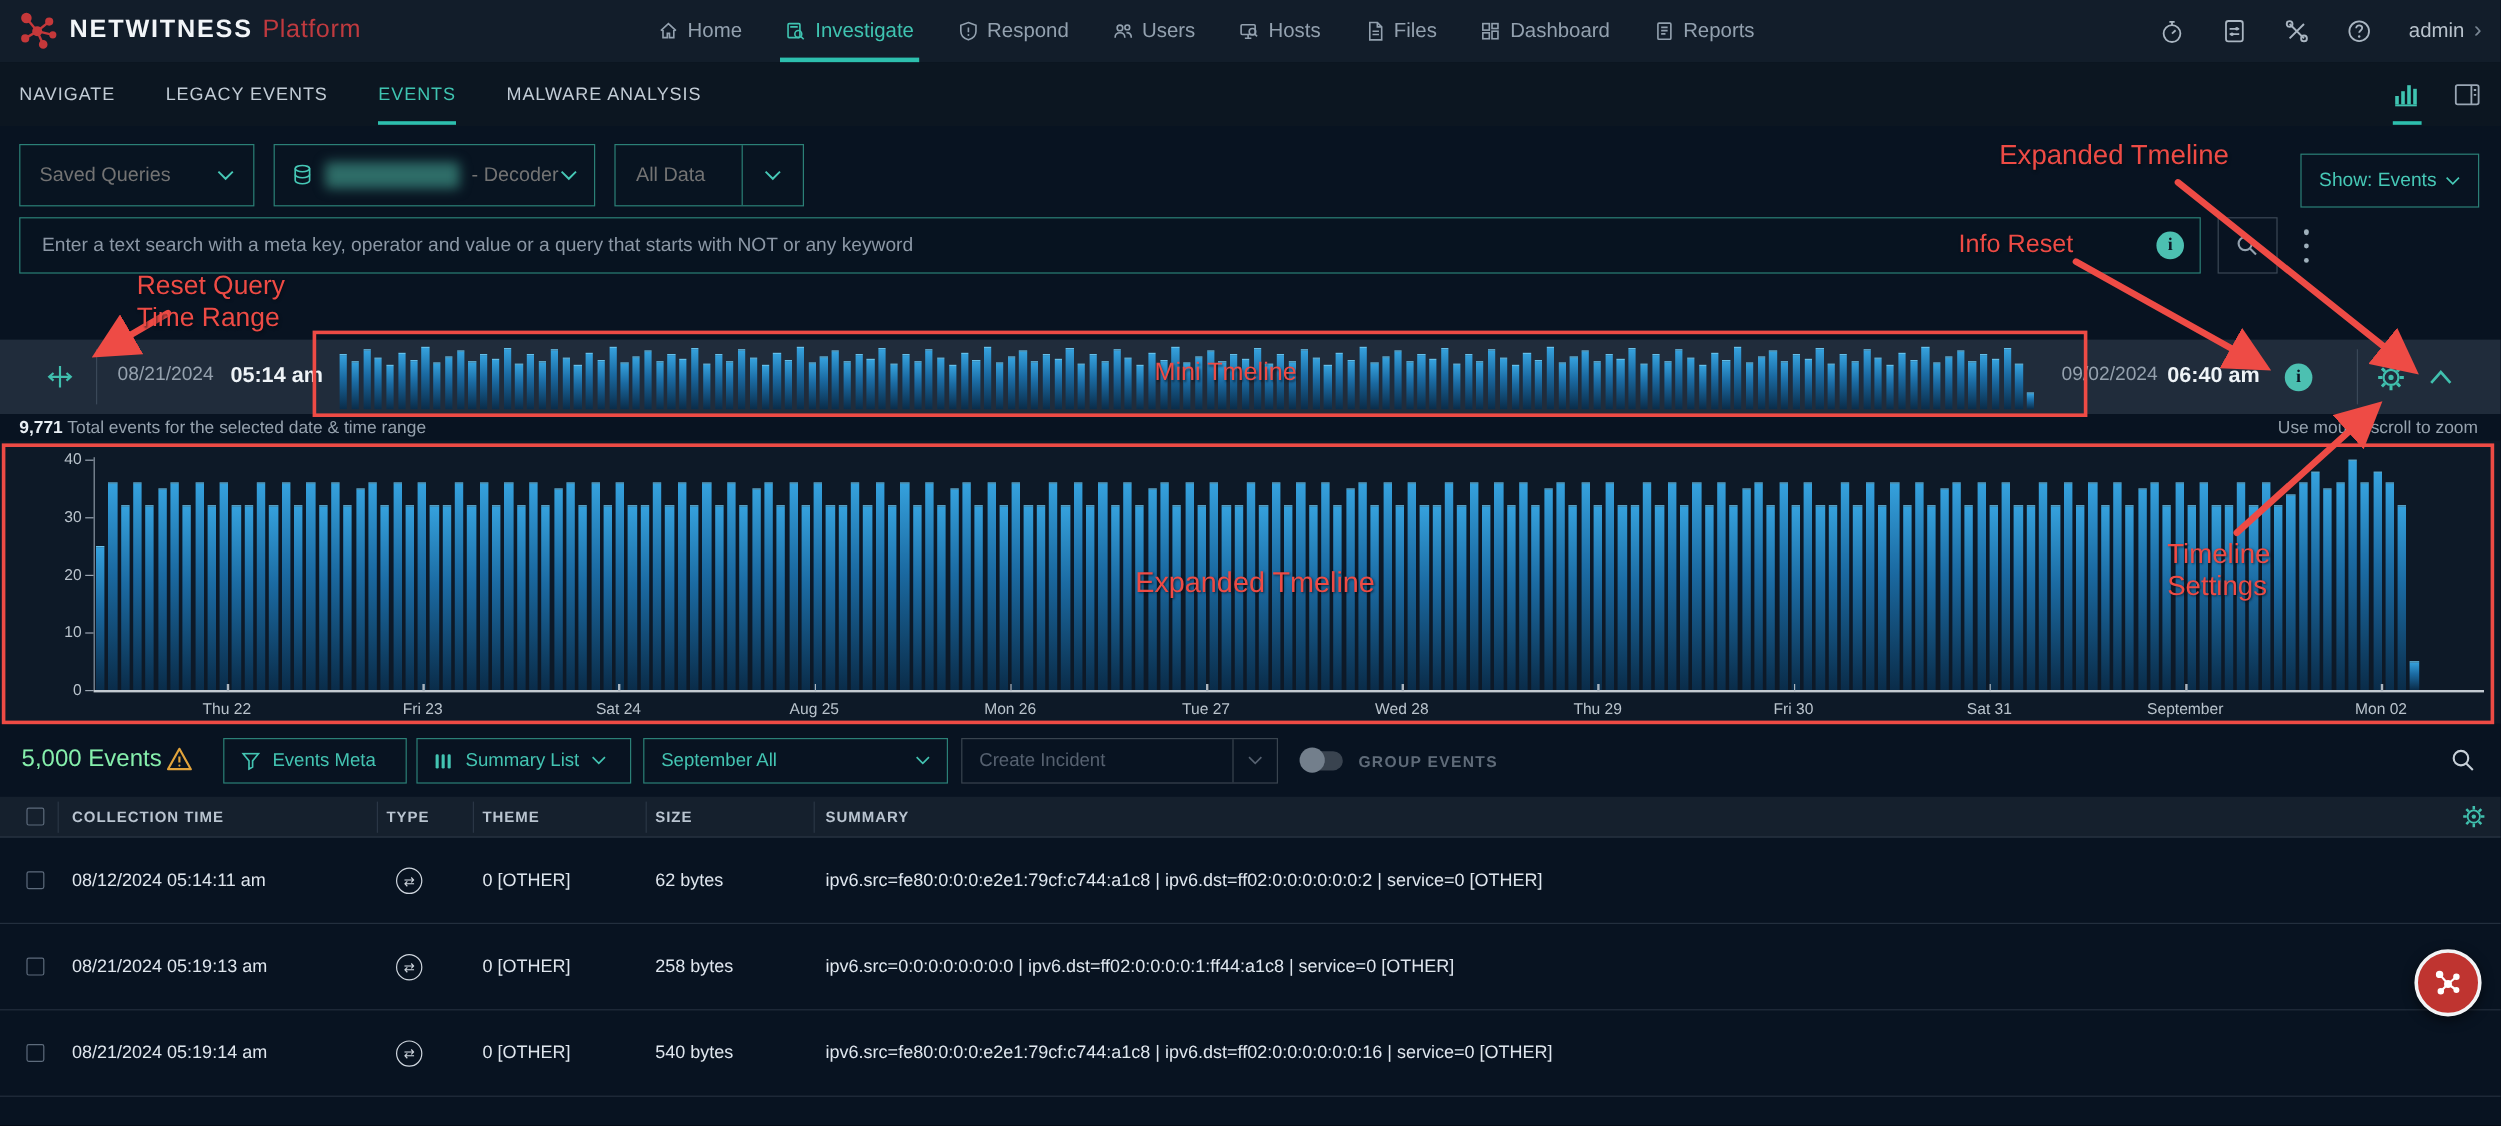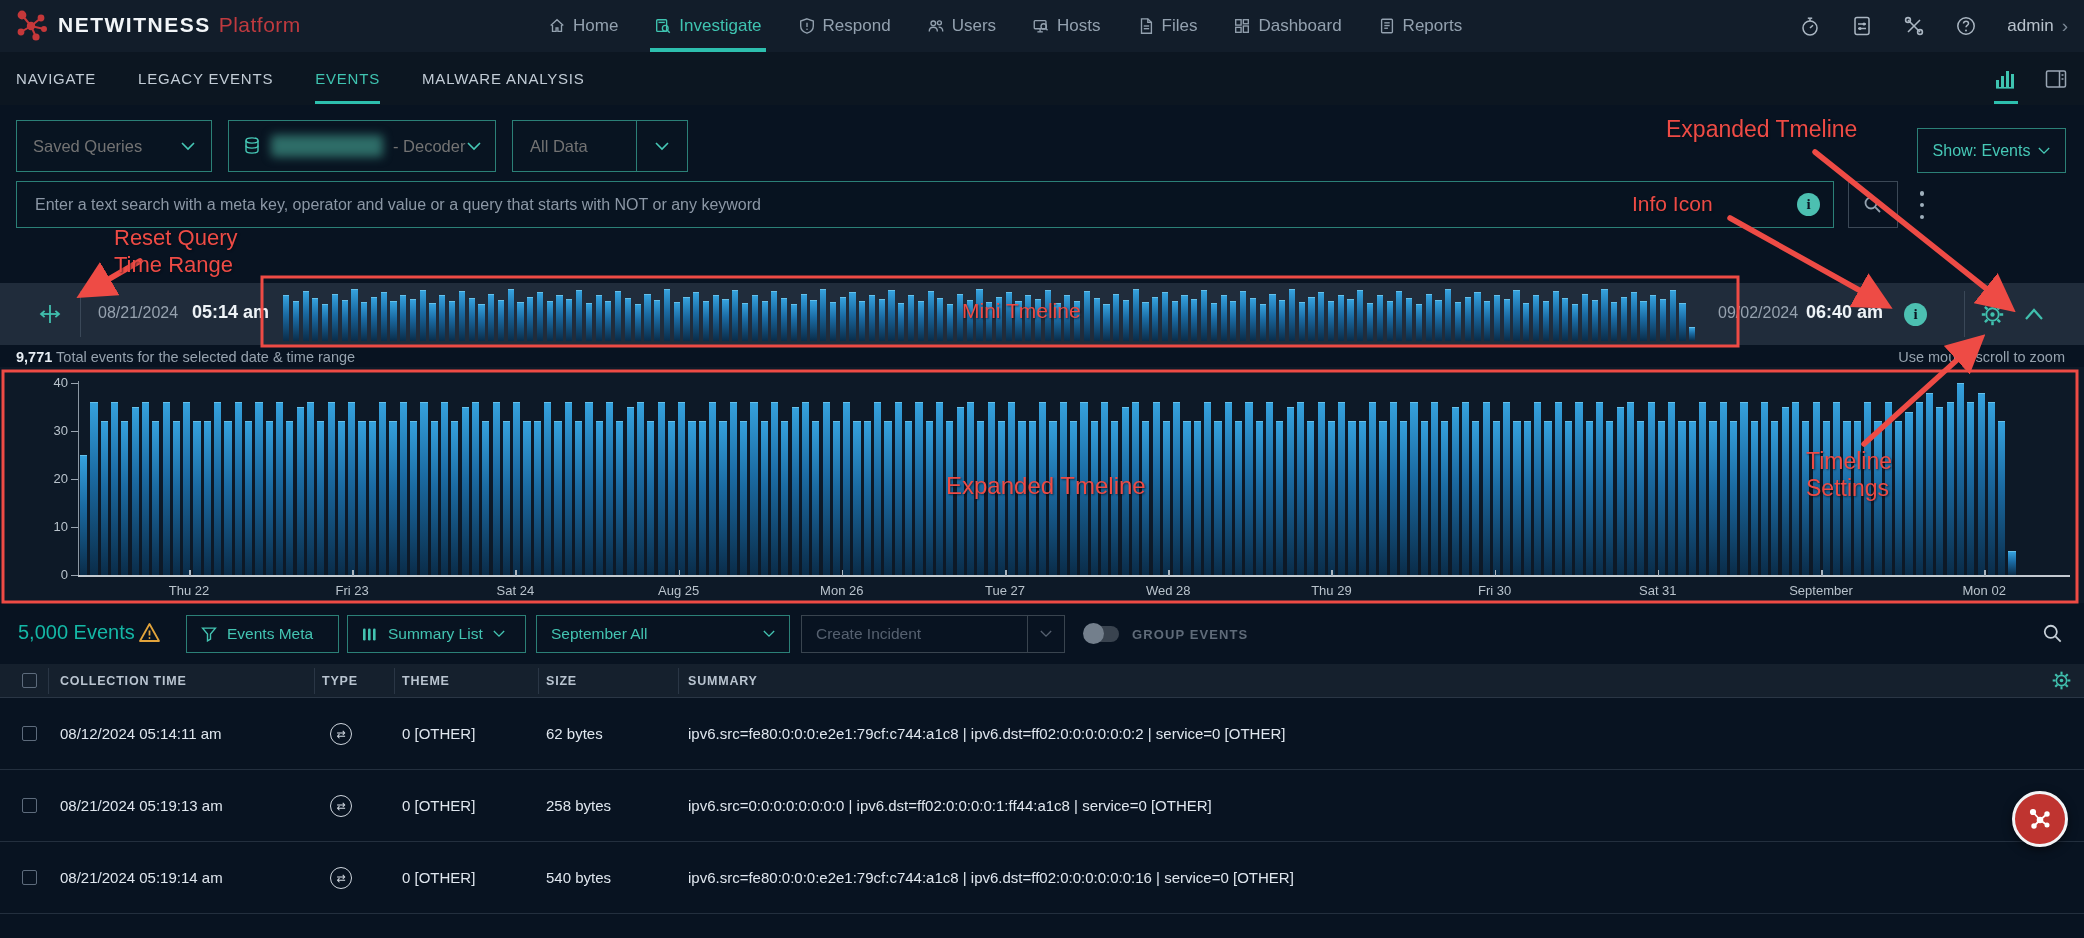--- a/index.html
+++ b/index.html
@@ -31,21 +31,21 @@
   .snav-item.active::after{content:"";position:absolute;left:0;right:0;bottom:1px;height:3px;background:#2dbfae;}
   #subnav-right{position:absolute;right:16px;top:0;height:53px;display:flex;gap:26px;align-items:center;}
   #subnav-right .sricon{position:relative;height:53px;display:flex;align-items:center;}
   #subnav-right .sricon.active::after{content:"";position:absolute;left:0;right:0;bottom:1px;height:3px;background:#2dbfae;}
 
   
   .qbox{position:absolute;top:120px;height:52px;border:1px solid #2b8077;display:flex;align-items:center;
         color:#737373;font-size:16.5px;box-sizing:border-box;cursor:pointer;background:rgba(10,25,35,.2);}
   #qbox-saved{left:16px;width:196px;padding:0 16px;}
   #qbox-service{left:228px;width:268px;padding:0 14px;}
-  #qbox-time{left:512px;width:176px;padding:0;gap:12px;}
+  #qbox-time{left:512px;width:158px;padding:0;gap:12px;}
   .qbox .spacer{flex:1;}
   .qbox .chev svg{stroke:#46c8b6;}
   #redact{width:112px;height:22px;background:#2e6d68;border-radius:3px;filter:blur(5px);margin:0 10px 0 10px;}
   #qbox-time .tlabel{padding-left:17px;}
   #qbox-time .tchev{width:50px;height:100%;border-left:1px solid #2b8077;display:flex;align-items:center;justify-content:center;}
   #show-events{position:absolute;top:128px;left:1917px;width:149px;height:45px;border:1px solid #2b8077;
         box-sizing:border-box;display:flex;align-items:center;justify-content:center;gap:8px;
         color:#46c8b6;font-size:16px;cursor:pointer;}
 
   
@@ -88,21 +88,21 @@
   #chart-bars{position:absolute;left:80px;top:16px;width:1944px;height:192px;display:flex;align-items:flex-end;}
   #y-axis-line{position:absolute;left:78px;top:14px;width:1px;height:194px;background:#8b97a3;}
   #x-axis-line{position:absolute;left:78px;top:208px;width:1992px;height:2px;background:#c3cad1;}
   .ylab{position:absolute;width:38px;text-align:right;color:#b9c3cc;font-size:13px;left:30px;}
   .ytick{position:absolute;width:7px;height:1px;background:#9aa5b1;left:71px;}
   .xlab{position:absolute;top:216px;color:#b9c3cc;font-size:13px;transform:translateX(-50%);white-space:nowrap;}
   .xtick{position:absolute;top:203px;width:1.5px;height:6px;background:#aab4be;}
 
   
   #toolbar{position:absolute;left:0;top:612px;width:2084px;height:46px;}
-  #events-count{position:absolute;left:18px;top:9px;color:#14b8a6;font-size:20px;}
+  #events-count{position:absolute;left:18px;top:9px;color:#86efac;font-size:20px;}
   #warn-icon{position:absolute;left:138px;top:10px;}
   .tbtn{position:absolute;top:3px;height:38px;border:1px solid #2b8077;box-sizing:border-box;display:flex;
         align-items:center;gap:10px;color:#43c4b2;font-size:15.5px;padding:0 14px;cursor:pointer;}
   #btn-meta{left:186px;width:153px;}
   #btn-summary{left:347px;width:179px;}
   #btn-download{left:536px;width:254px;}
   #btn-download .spacer{flex:1;}
   #btn-incident{left:801px;width:264px;border-color:#39444f;color:#566170;padding:0;cursor:default;}
   #btn-incident .ilabel{padding-left:14px;}
   #btn-incident .spacer{flex:1;}
@@ -935,21 +935,21 @@
       <rect x="3" y="371" width="2074" height="231" stroke-width="3"></rect>
       <g stroke-width="5.5" stroke-linecap="round">
         <line x1="1815" y1="152" x2="2008" y2="306" marker-end="url(#ah)"></line>
         <line x1="1730" y1="218" x2="1884" y2="304" marker-end="url(#ah)"></line>
         <line x1="140" y1="261" x2="85" y2="293" marker-end="url(#ah)"></line>
         <line x1="1864" y1="444" x2="1978" y2="341" marker-end="url(#ah)"></line>
       </g>
     </g>
   </svg>
   <div class="ann-text" id="ann-expanded-top">Expanded Tmeline</div>
-  <div class="ann-text" id="ann-info">Info Icon</div>
+  <div class="ann-text" id="ann-info">Info Reset</div>
   <div class="ann-text" id="ann-reset">
     <div>Reset Query</div>
     <div>Time Range</div>
   </div>
   <div class="ann-text" id="ann-mini">Mini Tmeline</div>
   <div class="ann-text" id="ann-expanded-center">Expanded Tmeline</div>
   <div class="ann-text" id="ann-settings">
     <div>Timeline</div>
     <div>Settings</div>
   </div>

